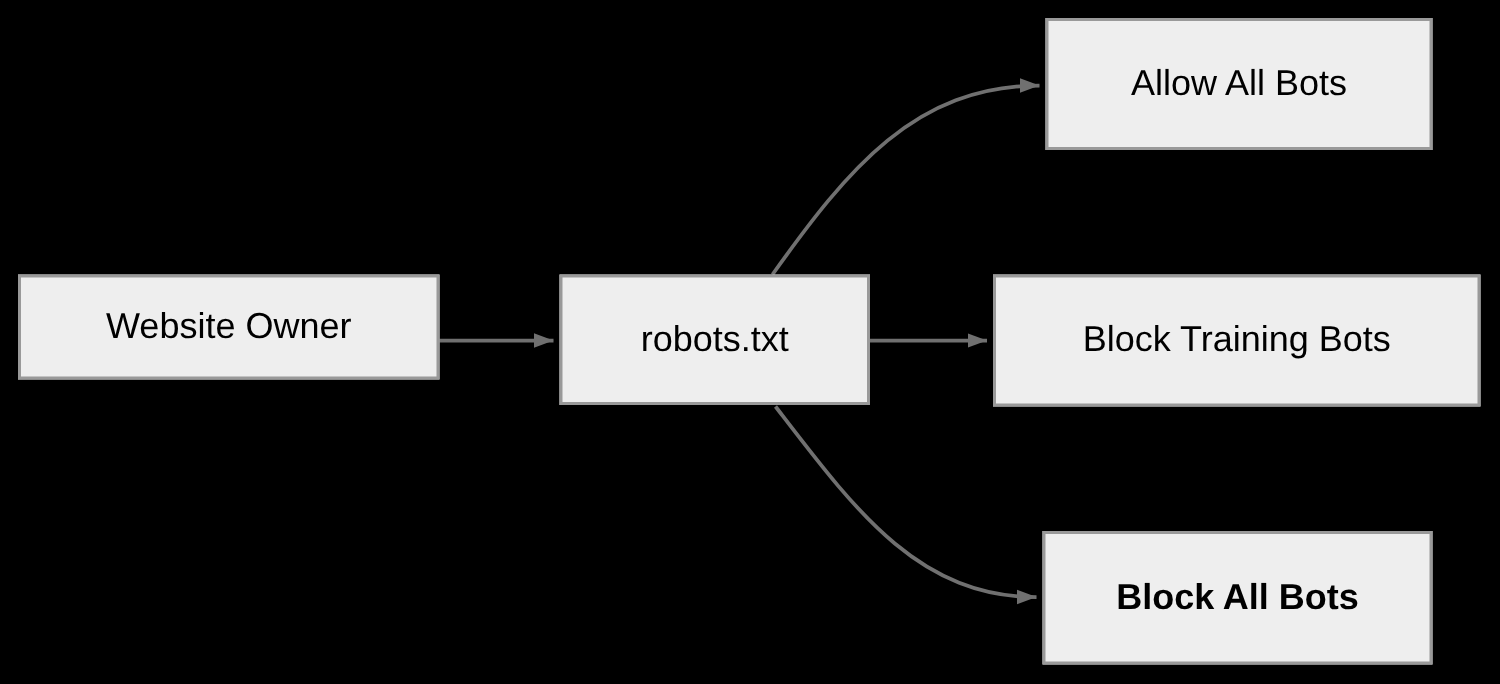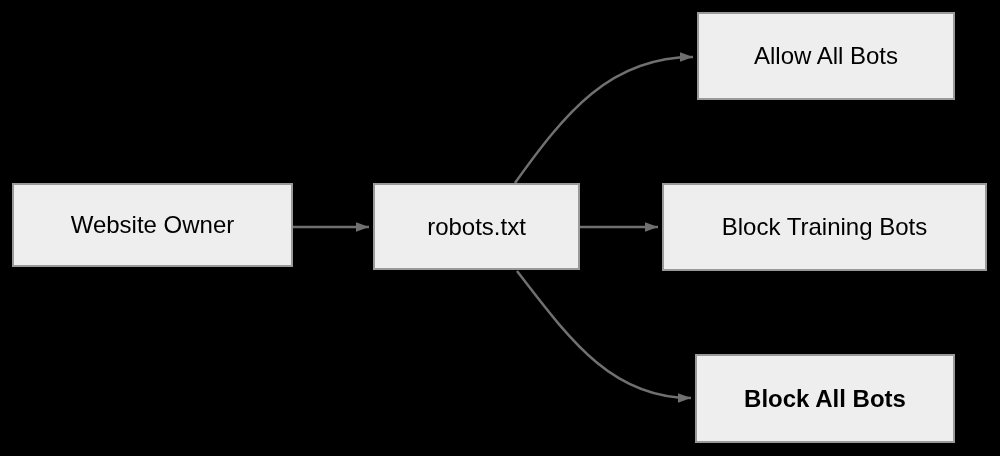--- a/index.html
+++ b/index.html
@@ -29,21 +29,21 @@
     border: 2px solid #999999;
     display: flex;
     align-items: center;
     justify-content: center;
   }
   .node-label {
     font-size: 24px;
     color: #000000;
     white-space: nowrap;
   }
-  .node-website-owner   { left: 12px;  top: 183px; width: 281px; height: 84px; }
+  .node-website-owner   { left: 12px;  top: 183px; width: 281px; height: 70px; }
   .node-robots-txt      { left: 373px; top: 183px; width: 207px; height: 87px; }
   .node-allow-all       { left: 697px; top: 12px;  width: 258px; height: 88px; }
   .node-block-training  { left: 662px; top: 183px; width: 325px; height: 88px; }
   .node-block-all       { left: 695px; top: 354px; width: 260px; height: 89px; font-weight: bold; }
 </style>
 </head>
 <body>
 
 <div class="canvas">
 

